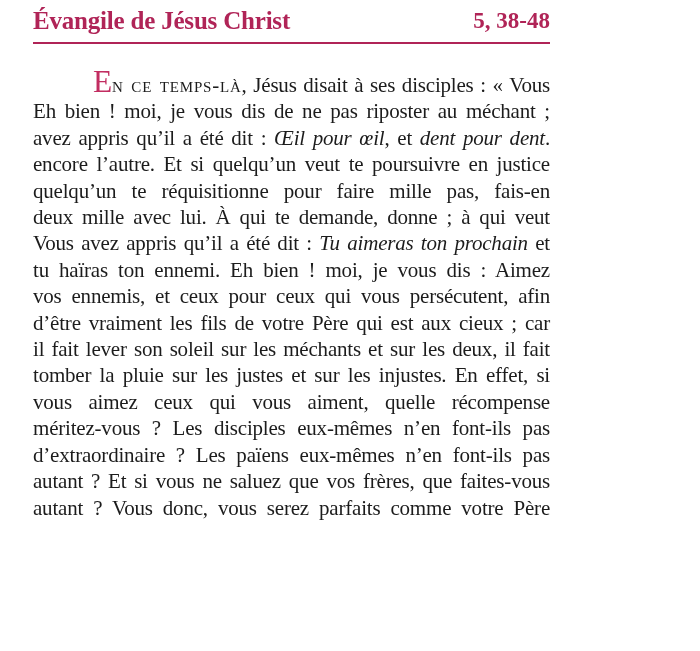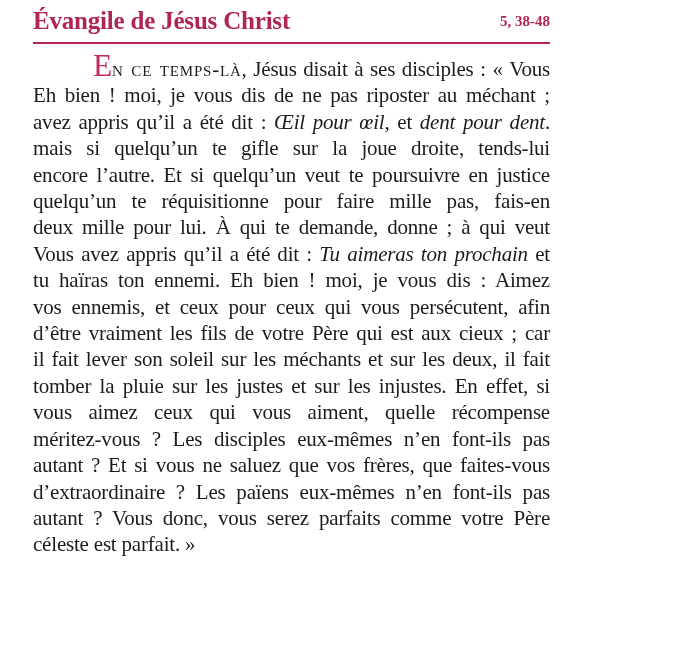--- a/index.html
+++ b/index.html
@@ -26,30 +26,30 @@
   .header-titles {
     color: var(--accent);
     font-weight: bold;
     font-size: 25px;
     line-height: 28px;
     letter-spacing: -0.2px;
   }
   .header-ref {
     color: var(--accent);
     font-weight: bold;
-    font-size: 15px;
+    font-size: 23px;
     line-height: 28px;
     white-space: nowrap;
   }
   .rule {
     margin-top: 7px;
     border-bottom: 2.5px solid var(--accent);
   }
   article {
-    margin-top: 12px;
+    margin-top: 28px;
     color: var(--text);
     font-size: 21px;
     line-height: 26.4px;
     letter-spacing: -0.2px;
   }
   .line {
     text-align: justify;
     text-align-last: justify;
     white-space: normal;
   }
@@ -76,30 +76,28 @@
     <div class="header-titles">
       <div>Évangile de Jésus Christ</div>
     </div>
     <div class="header-ref">5, 38-48</div>
   </header>
   <div class="rule"></div>
   <article id="gospel-article">
       <div class="line" style="padding-left: 60px;"><span class="run-init">E</span><span class="run-sc">n ce temps-là</span><span class="run-n">, Jésus disait à ses disciples : « Vous</span></div>
       <div class="line"><span class="run-n">Eh bien ! moi, je vous dis de ne pas riposter au méchant ;</span></div>
       <div class="line"><span class="run-n">avez appris qu’il a été dit : </span><span class="run-i">Œil pour œil</span><span class="run-n">, et </span><span class="run-i">dent pour dent</span><span class="run-n">.</span></div>
-      <div class="line"><span class="run-n">mais si quelqu’un te gifle sur la joue droite, tends-lui</span></div>
       <div class="line"><span class="run-n">encore l’autre. Et si quelqu’un veut te poursuivre en justice</span></div>
       <div class="line"><span class="run-n">quelqu’un te réquisitionne pour faire mille pas, fais-en</span></div>
-      <div class="line"><span class="run-n">deux mille pour lui. À qui te demande, donne ; à qui veut</span></div>
+      <div class="line"><span class="run-n">deux mille avec lui. À qui te demande, donne ; à qui veut</span></div>
       <div class="line"><span class="run-n">Vous avez appris qu’il a été dit : </span><span class="run-i">Tu aimeras ton prochain</span><span class="run-n"> et</span></div>
       <div class="line"><span class="run-n">tu haïras ton ennemi. Eh bien ! moi, je vous dis : Aimez</span></div>
       <div class="line"><span class="run-n">vos ennemis, et ceux pour ceux qui vous persécutent, afin</span></div>
       <div class="line"><span class="run-n">d’être vraiment les fils de votre Père qui est aux cieux ; car</span></div>
       <div class="line"><span class="run-n">il fait lever son soleil sur les méchants et sur les deux, il fait</span></div>
       <div class="line"><span class="run-n">tomber la pluie sur les justes et sur les injustes. En effet, si</span></div>
       <div class="line"><span class="run-n">vous aimez ceux qui vous aiment, quelle récompense</span></div>
       <div class="line"><span class="run-n">méritez-vous ? Les disciples eux-mêmes n’en font-ils pas</span></div>
+      <div class="line"><span class="run-n">d’extraordinaire ? Les païens eux-mêmes n’en font-ils pas</span></div>
       <div class="line"><span class="run-n">autant ? Et si vous ne saluez que vos frères, que faites-vous</span></div>
-      <div class="line"><span class="run-n">d’extraordinaire ? Les païens eux-mêmes n’en font-ils pas</span></div>
       <div class="line"><span class="run-n">autant ? Vous donc, vous serez parfaits comme votre Père</span></div>
-      <div class="line last"><span class="run-n">céleste est parfait. »</span></div>
     </article>
 </div>
 
 </body></html>

